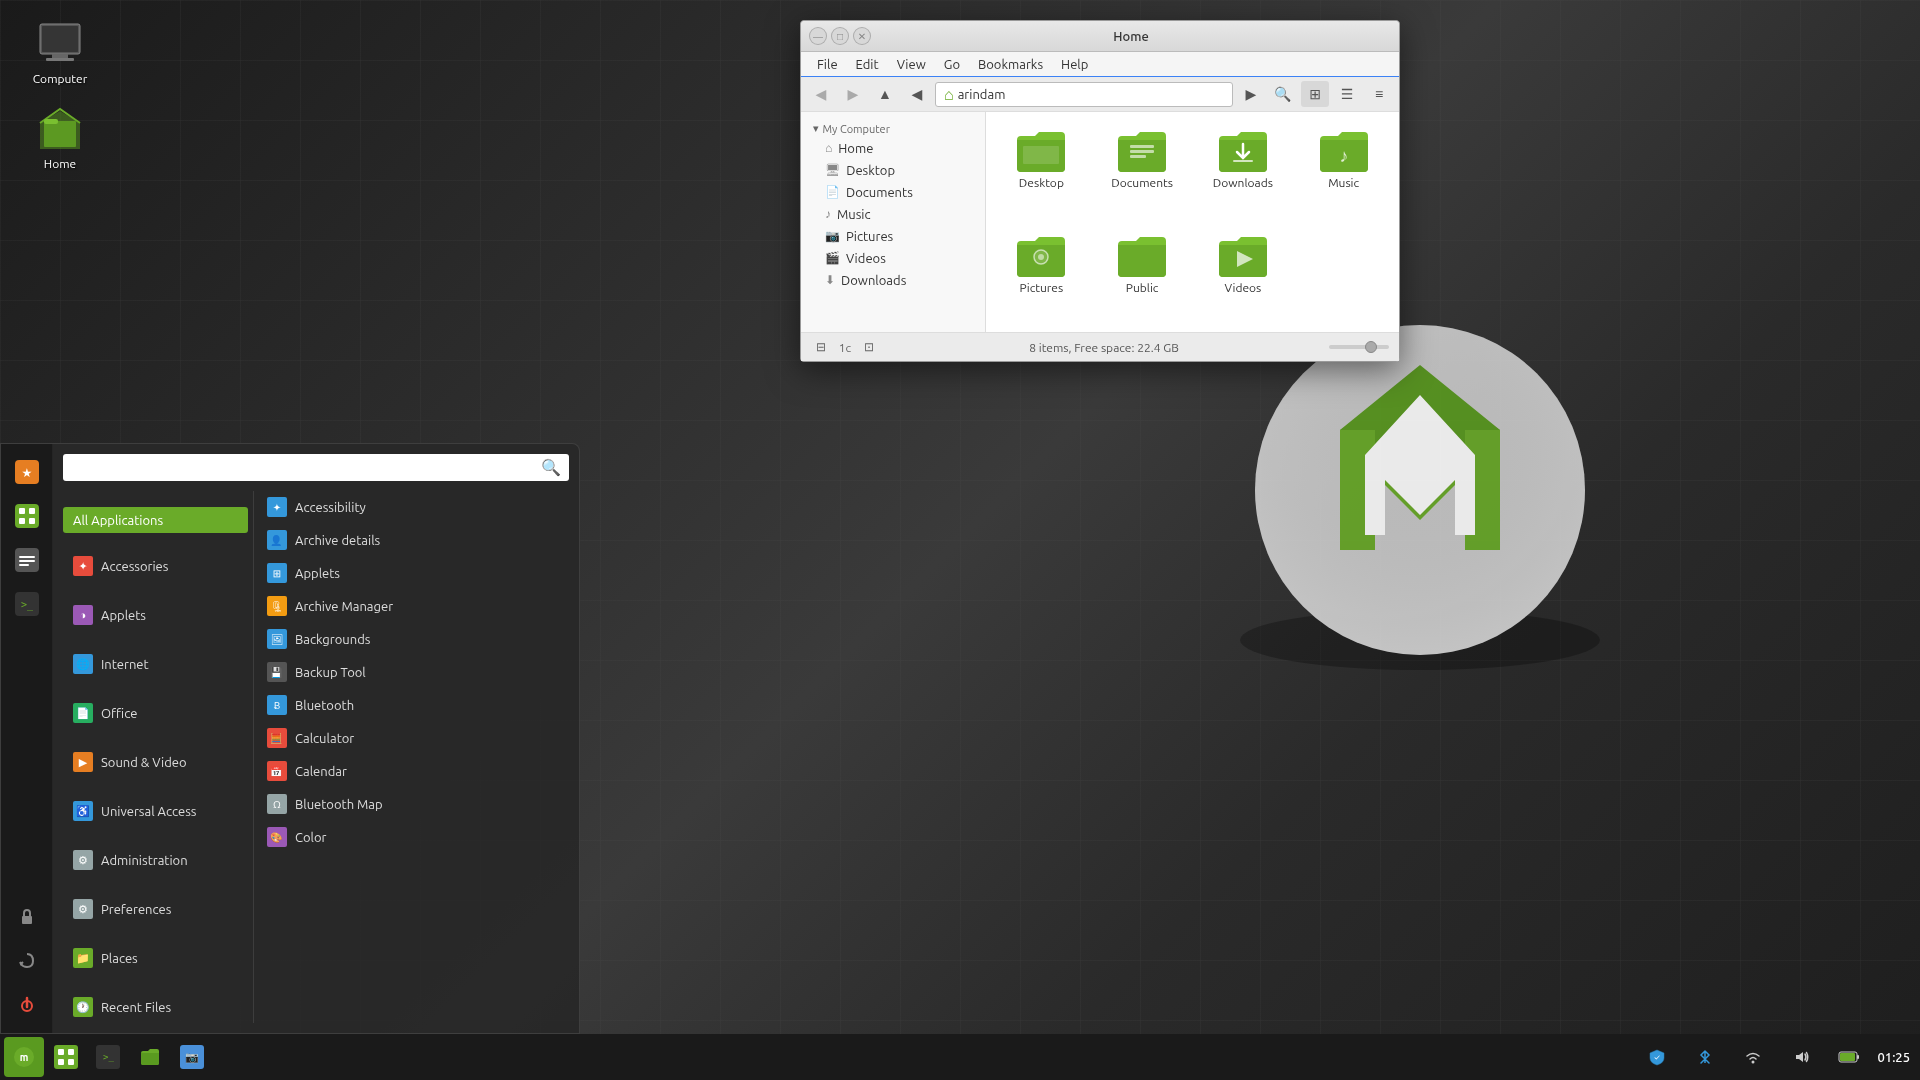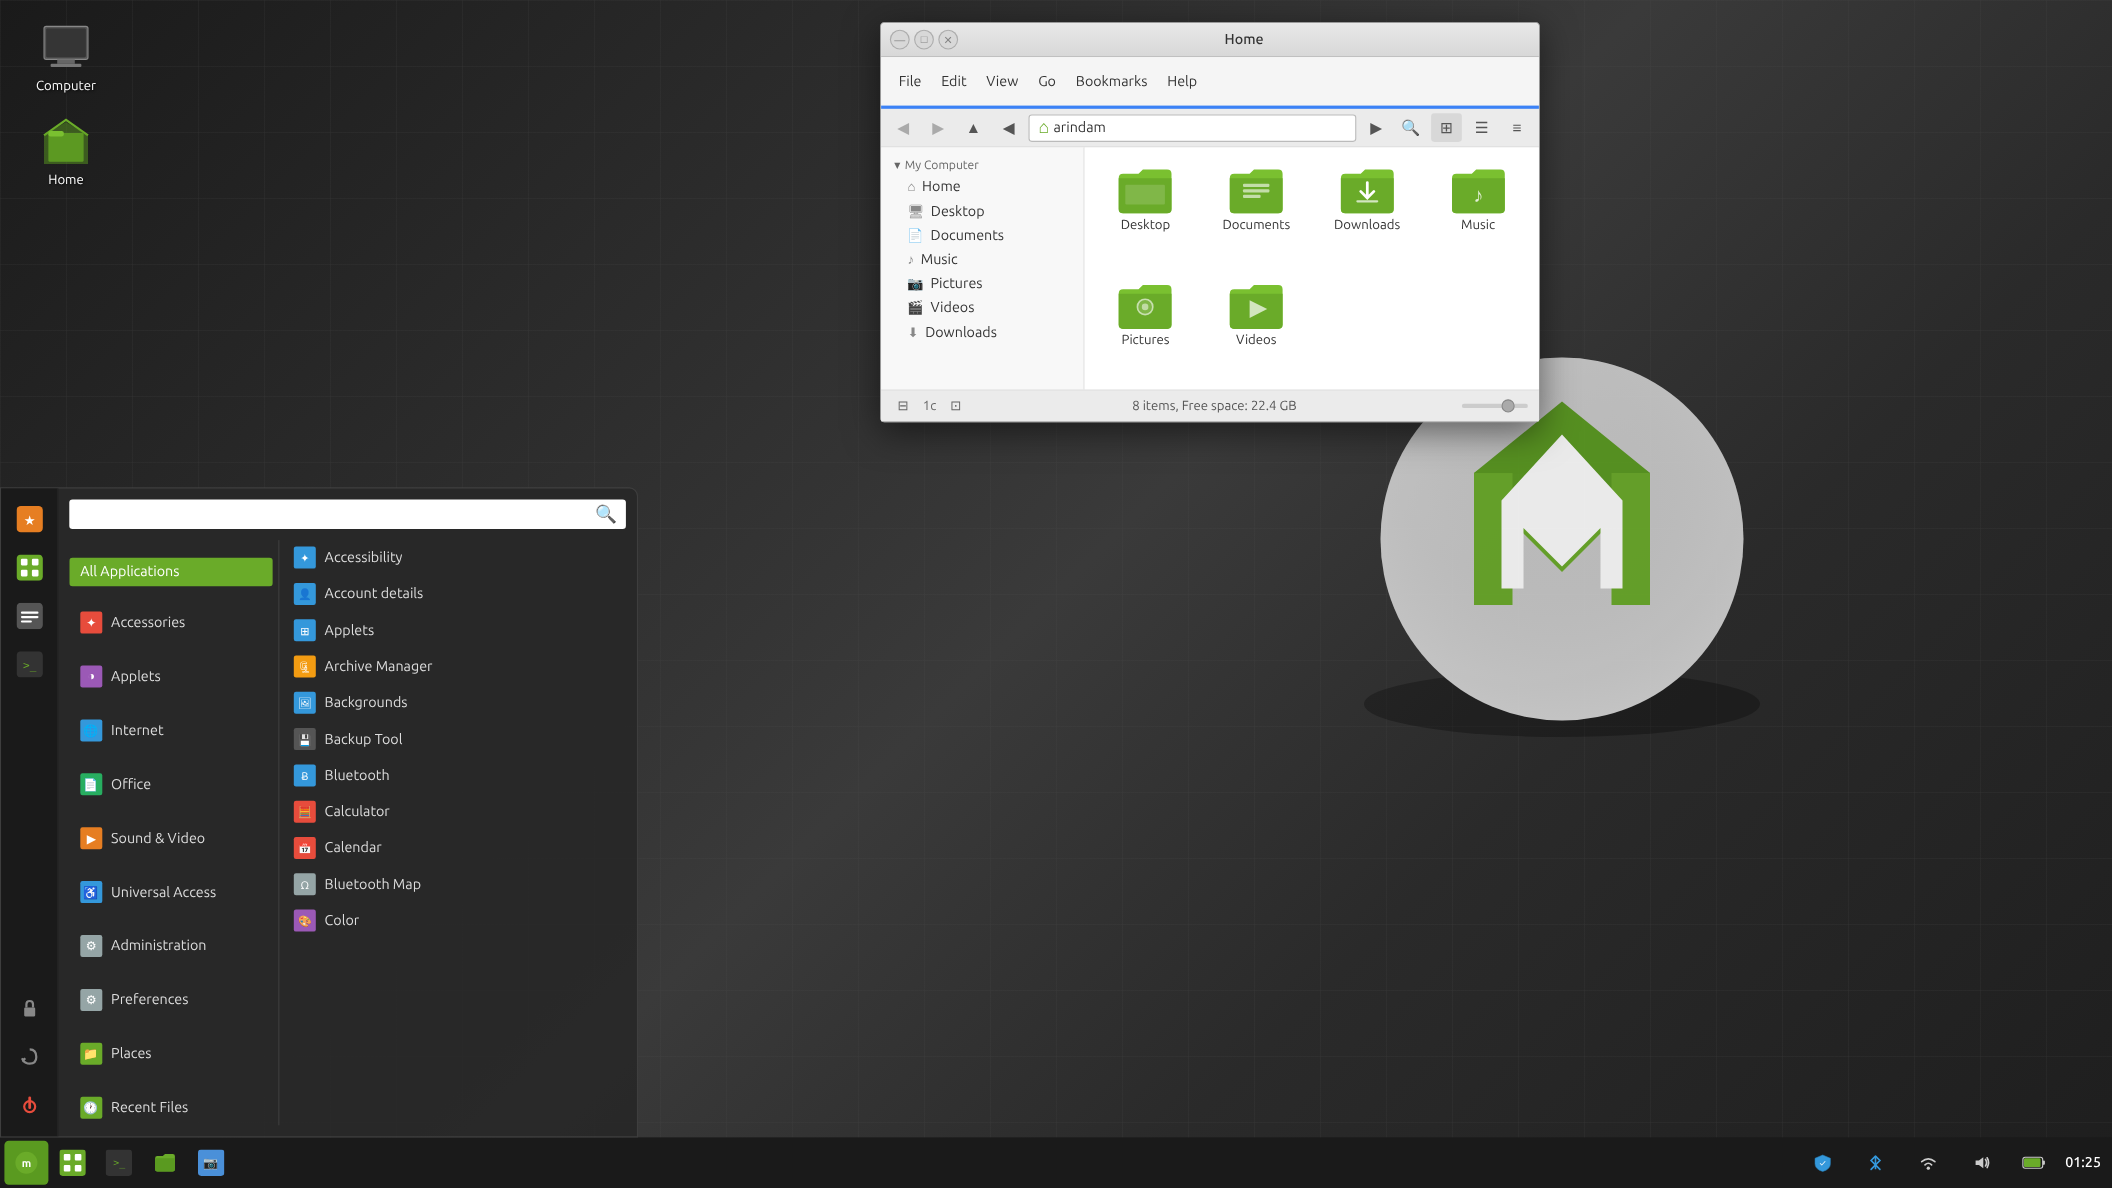--- a/index.html
+++ b/index.html
@@ -300,24 +300,24 @@
       font-size: 10px;
       color: rgba(0,0,0,0.4);
     }
 
     .fm-win-btn.min { background: #d8d8d8; }
     .fm-win-btn.max { background: #d8d8d8; }
     .fm-win-btn.close { background: #d8d8d8; }
 
     .fm-menubar {
       background: #f5f5f5;
-      padding: 12px 8px;
+      padding: 2px 8px;
       display: flex;
       gap: 2px;
-      border-bottom: 3px solid #3b82f6;
+      border-bottom: 1px solid #3b82f6;
     }
 
     .fm-menu-item {
       padding: 3px 8px;
       font-size: 13px;
       color: #333;
       cursor: pointer;
       border-radius: 3px;
     }
 
@@ -667,20 +667,27 @@
         <div class="fm-file-item">
           <svg class="folder-svg" viewBox="0 0 52 44">
             <path d="M2 12 Q2 8 6 8 L20 8 L24 4 L46 4 Q50 4 50 8 L50 40 Q50 44 46 44 L6 44 Q2 44 2 40 Z" fill="#7ac030"></path>
             <path d="M2 12 L50 12 L50 40 Q50 44 46 44 L6 44 Q2 44 2 40 Z" fill="#6aab29"></path>
             <circle cx="26" cy="24" r="7" fill="rgba(255,255,255,0.15)" stroke="rgba(255,255,255,0.6)" stroke-width="1.5"></circle>
             <circle cx="26" cy="24" r="3" fill="rgba(255,255,255,0.5)"></circle>
           </svg>
           <span class="fm-file-label">Pictures</span>
         </div>
 
+        <div class="fm-file-item">
+          <svg class="folder-svg" viewBox="0 0 52 44">
+            <path d="M2 12 Q2 8 6 8 L20 8 L24 4 L46 4 Q50 4 50 8 L50 40 Q50 44 46 44 L6 44 Q2 44 2 40 Z" fill="#7ac030"></path>
+            <path d="M2 12 L50 12 L50 40 Q50 44 46 44 L6 44 Q2 44 2 40 Z" fill="#6aab29"></path>
+          </svg>
+          <span class="fm-file-label">Public</span>
+        </div>
 
 
         <div class="fm-file-item">
           <svg class="folder-svg" viewBox="0 0 52 44">
             <path d="M2 12 Q2 8 6 8 L20 8 L24 4 L46 4 Q50 4 50 8 L50 40 Q50 44 46 44 L6 44 Q2 44 2 40 Z" fill="#7ac030"></path>
             <path d="M2 12 L50 12 L50 40 Q50 44 46 44 L6 44 Q2 44 2 40 Z" fill="#6aab29"></path>
             <polygon points="20,18 20,34 36,26" fill="rgba(255,255,255,0.7)"></polygon>
           </svg>
           <span class="fm-file-label">Videos</span>
         </div>
@@ -818,21 +825,21 @@
           <div class="app-item">
             <div class="app-icon-small" style="background:#3498db;">
                 <span style="color:white; font-size:10px;">✦</span>
               </div>
             <span>Accessibility</span>
           </div>
           <div class="app-item">
             <div class="app-icon-small" style="background:#3498db;">
                 <span style="color:white; font-size:10px;">👤</span>
               </div>
-            <span>Account details</span>
+            <span>Archive details</span>
           </div>
           <div class="app-item">
             <div class="app-icon-small" style="background:#3498db;">
                 <span style="color:white; font-size:10px;">⊞</span>
               </div>
             <span>Applets</span>
           </div>
           <div class="app-item">
             <div class="app-icon-small" style="background:#f39c12;">
                 <span style="color:white; font-size:10px;">🗜</span>

